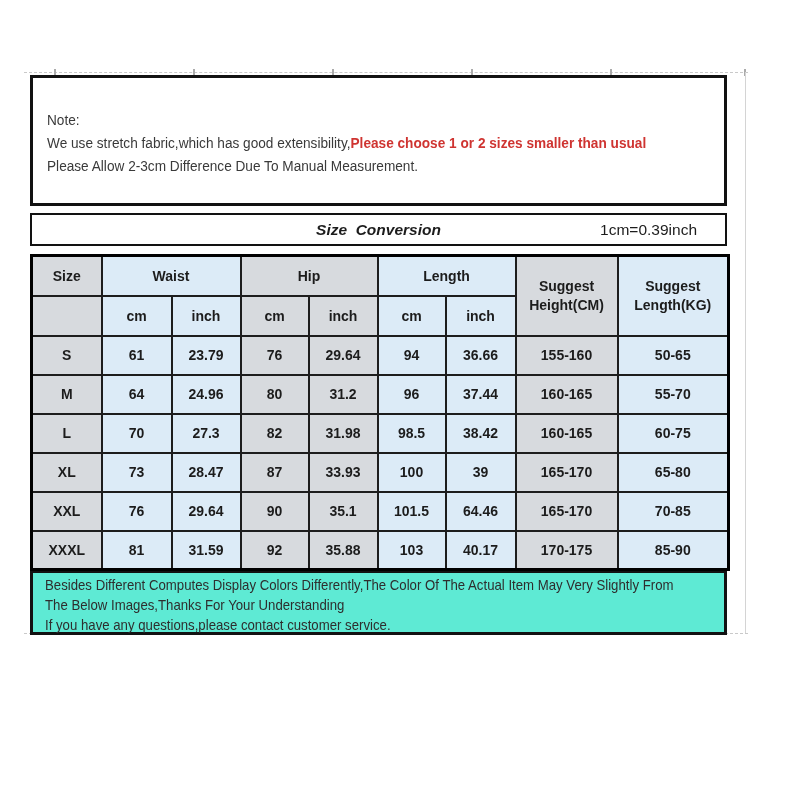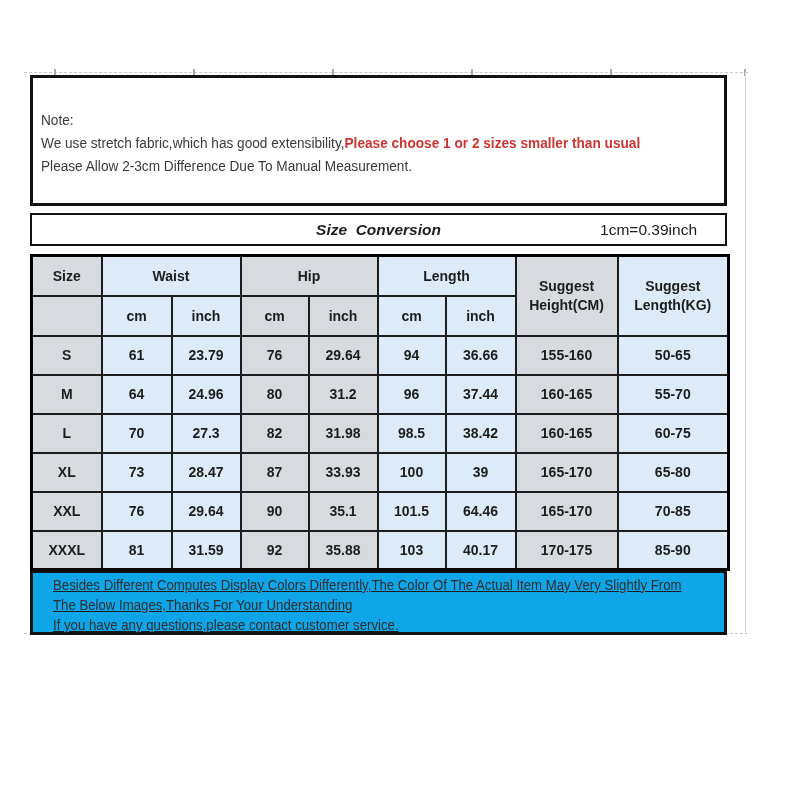--- a/index.html
+++ b/index.html
@@ -29,21 +29,21 @@
   }
   .grid-tick{
     position:absolute;top:69px;width:2px;height:7px;background:#ababab;
   }
   .sheet{position:absolute;left:30px;top:75px;width:697px;}
 
   
   .note-box{
     width:697px;height:131px;
     border:3px solid var(--border-dark);
-    padding:30px 0 0 8px;
+    padding:30px 0 0 14px;
     background:#fff;
   }
   .note-line{
     font-size:15.5px;line-height:23px;white-space:pre;
     transform:scaleX(0.88);transform-origin:0 50%;
     color:#3a3a3a;
   }
   .note-line .red{color:var(--accent-red);font-weight:bold;}
 
   
@@ -72,23 +72,22 @@
   tbody tr{height:39px;}
   td{font-size:13.5px;}
   .g{background:var(--cell-gray);}
   .b{background:var(--cell-blue);}
   .two-line span{display:block;line-height:19px;}
 
   
   .footer-box{
     width:697px;height:64px;
     border:3px solid var(--border-dark);border-top-width:2px;
-    padding:2px 0 0 20px;
-    background:#0ea5e9;
-    text-decoration:underline;
+    padding:2px 0 0 12px;
+    background:#5eead4;
   }
   .footer-line{
     font-size:15px;line-height:20px;white-space:pre;
     transform:scaleX(0.88);transform-origin:0 50%;
     color:#2e2e2e;
   }
 </style>
 </head>
 <body>
 

